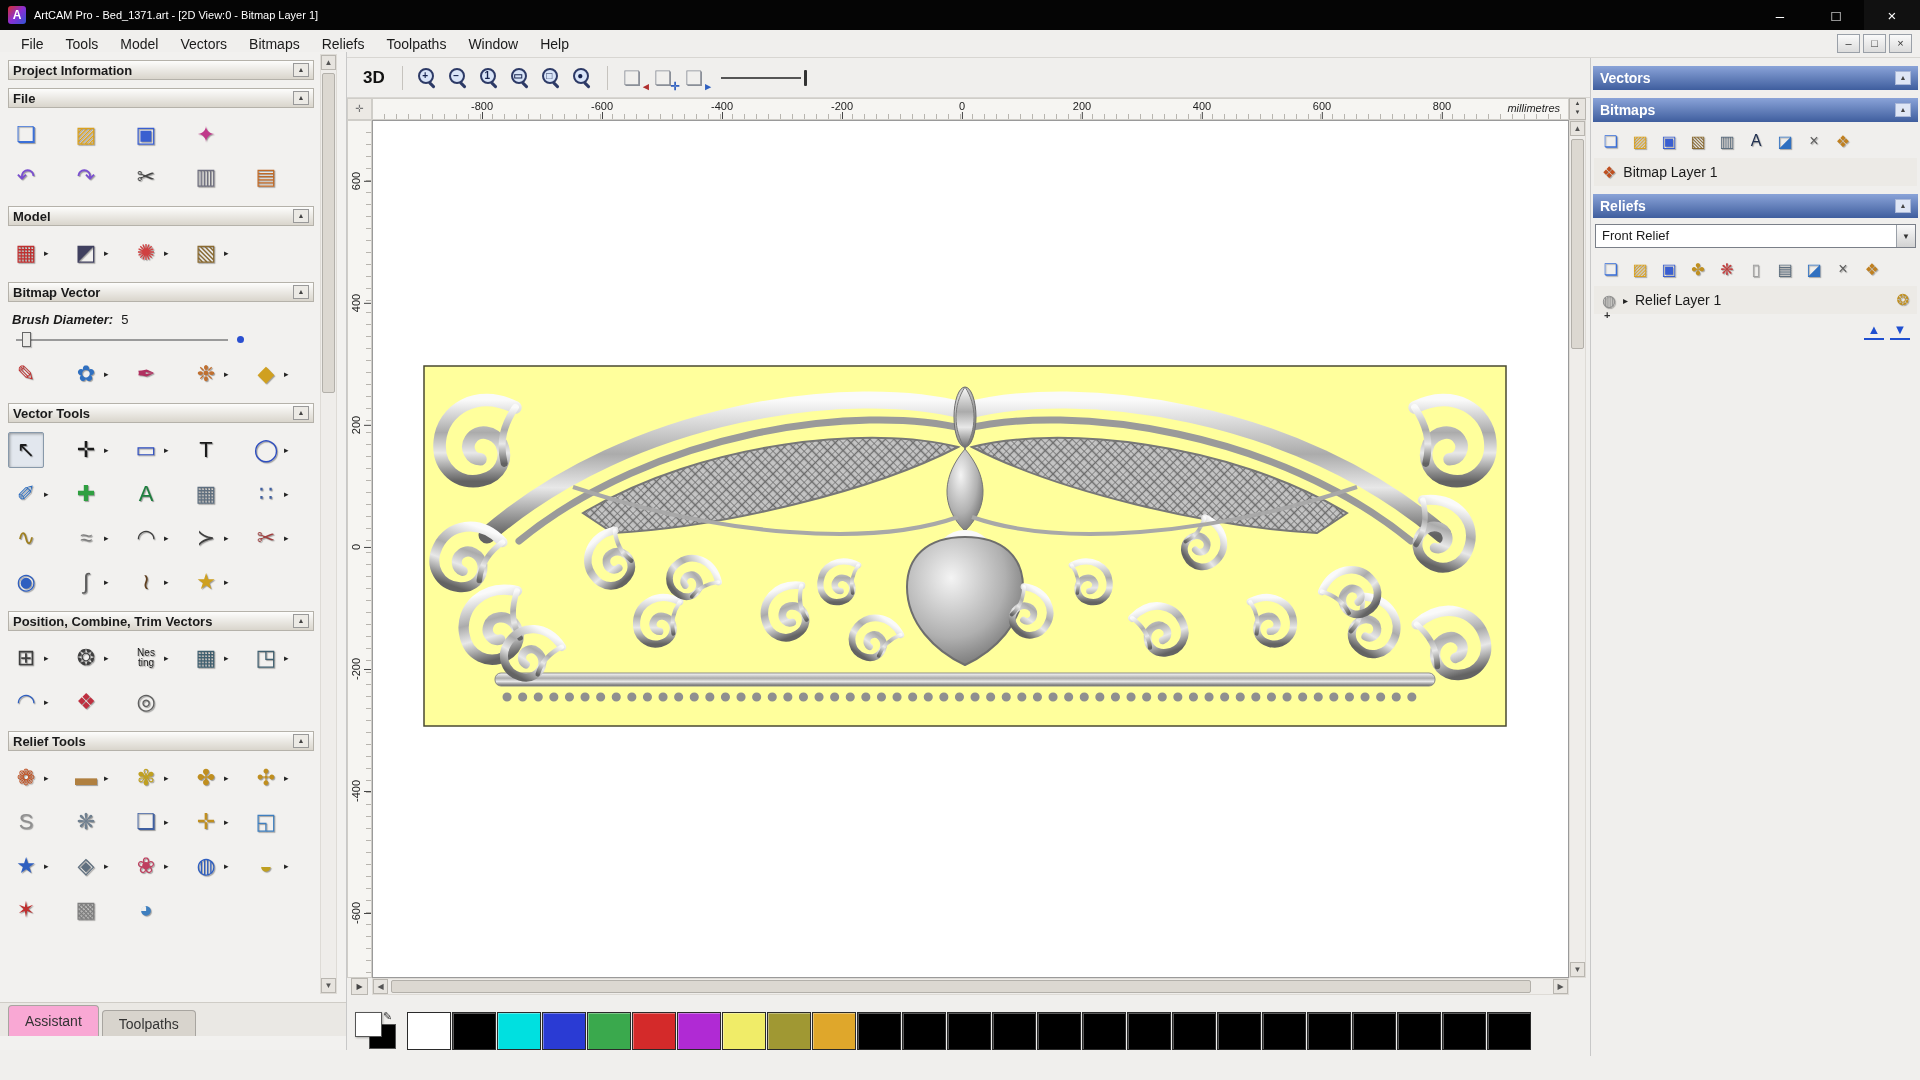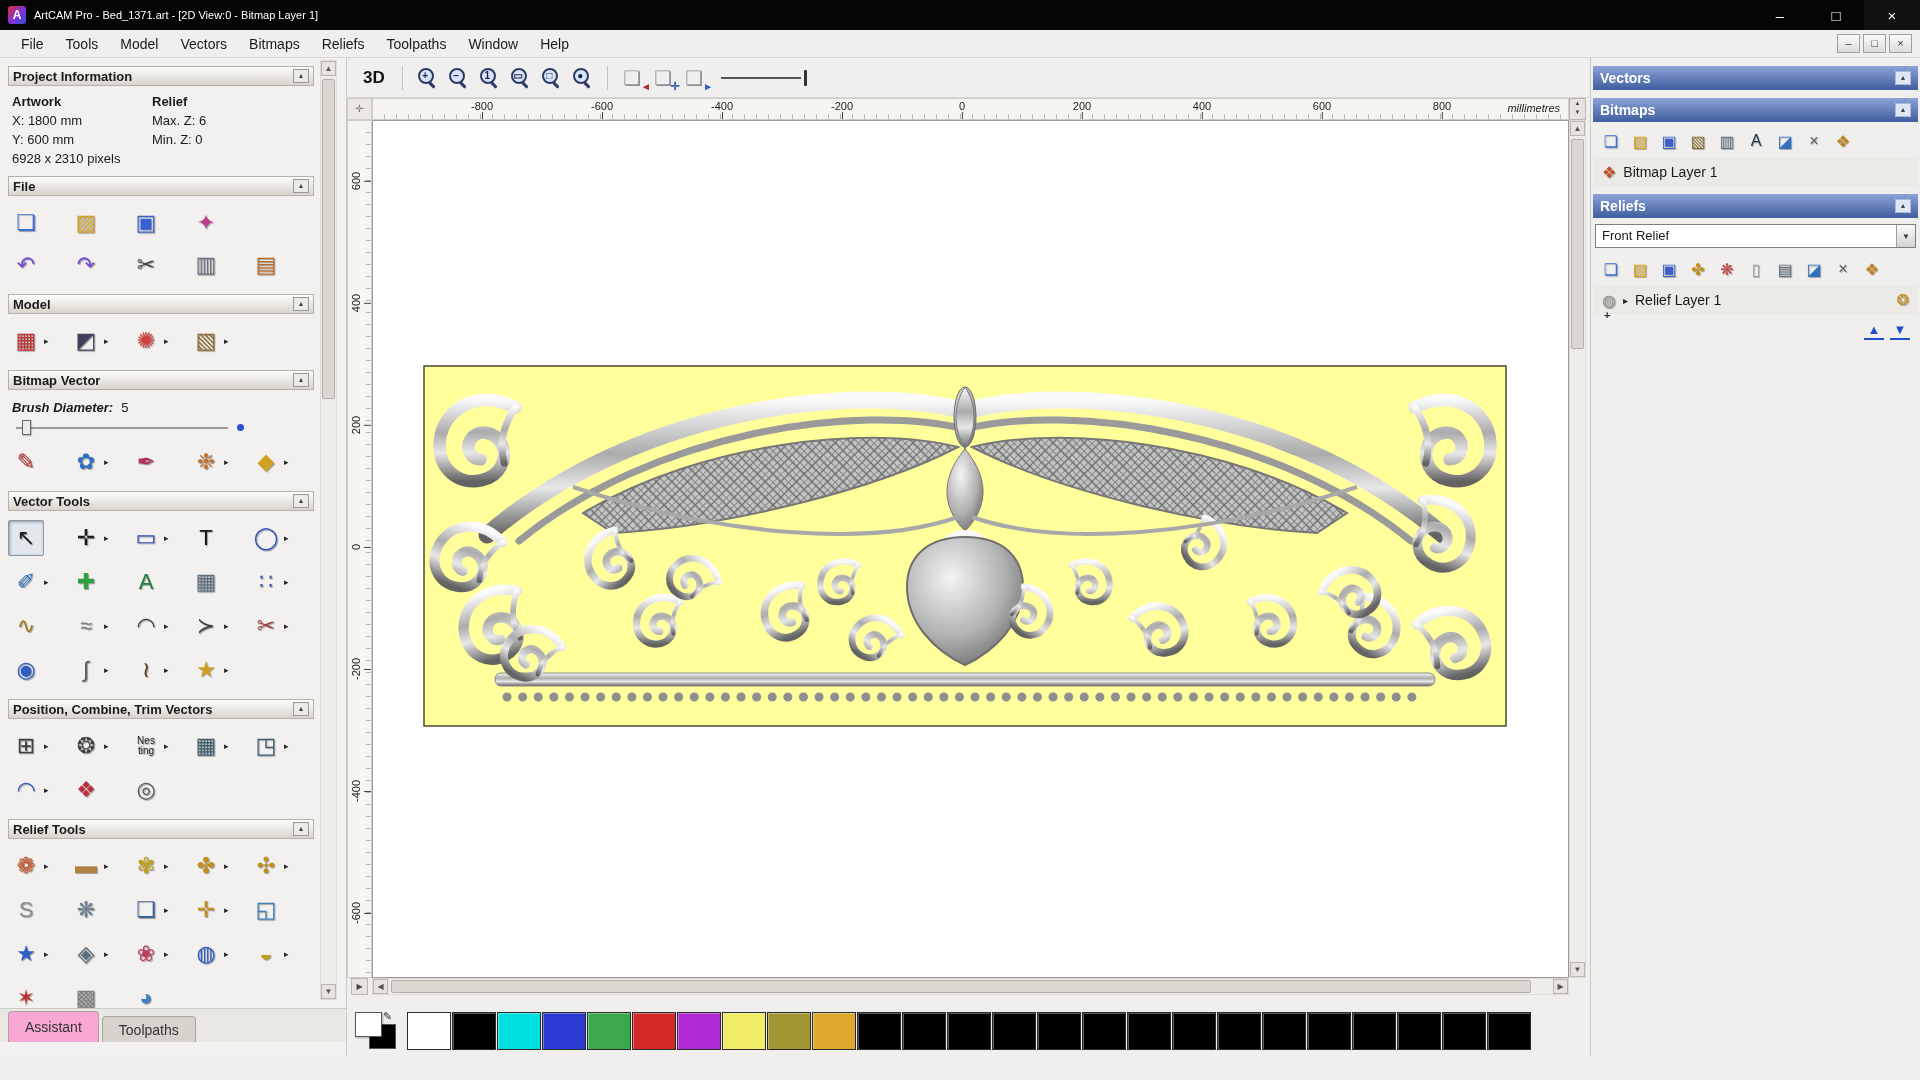--- a/index.html
+++ b/index.html
@@ -29,21 +29,21 @@
 .sec-h{height:20px;background:linear-gradient(#fdfdfc,#d9d5cc);border:1px solid #b5b2aa;
   display:flex;align-items:center;justify-content:space-between;padding:0 4px;margin:8px 0 6px;
   font-weight:bold;font-size:13px}
 .col-btn{width:16px;height:14px;border:1px solid #999;background:#eceae5;font-size:7px;
   line-height:12px;text-align:center;color:#444}
 .rp-h{height:24px;background:linear-gradient(#8aa3d8,#3f5e9e);color:#fff;font-weight:bold;font-size:14px;
   display:flex;align-items:center;justify-content:space-between;padding:0 7px;margin:8px 2px 0}
 .rp-h .col-btn{background:#dfe6f5;border-color:#aab8d8}
 
 
-.left-panel{position:absolute;left:0;top:58px;width:347px;height:998px;background:#f2f1ef;
+.left-panel{position:absolute;left:0;top:52px;width:347px;height:998px;background:#f2f1ef;
   border-right:1px solid #c8c8c8;overflow:hidden}
 .lp-content{position:absolute;left:8px;top:0;width:306px;height:950px;overflow:hidden}
 .pi{display:grid;grid-template-columns:140px 1fr;font-size:13px;line-height:19px;padding:0 4px}
 .pi .hdr{font-weight:bold}
 .icon-row{display:flex;flex-wrap:wrap;row-gap:6px;padding:2px 0}
 .tool{display:flex;align-items:center;width:60px;height:38px}
 .tool .ic{width:36px;height:36px;display:flex;align-items:center;justify-content:center;font-size:22px;
   text-shadow:1px 1px 1px rgba(0,0,0,.35);white-space:pre-line;text-align:center;line-height:1}
 .tool .fly{width:10px;font-size:9px;color:#222}
 .tool[data-pressed="true"] .ic{background:#e2e7ee;border:1px solid #8899aa;border-radius:2px;
@@ -185,30 +185,20 @@
     <span class="mdi-btn">□</span>
     <span class="mdi-btn">×</span>
   </div>
 
   <div class="left-panel">
     <div class="lp-content">
 
       <div class="sec-h">
         <span>Project Information</span>
         <span class="col-btn">▲</span>
-      </div>
-      <div class="pi">
-        <span class="hdr">Artwork</span>
-        <span class="hdr">Relief</span>
-        <span>X: 1800 mm</span>
-        <span>Max. Z: 6</span>
-        <span>Y: 600 mm</span>
-        <span>Min. Z: 0</span>
-        <span>6928 x 2310 pixels</span>
-        <span></span>
       </div>
 
       <div class="sec-h">
         <span>File</span>
         <span class="col-btn">▲</span>
       </div>
       <div class="icon-row">
 
           <div class="tool">
             <span class="ic" style="color: rgb(58, 111, 216);">❏</span>

